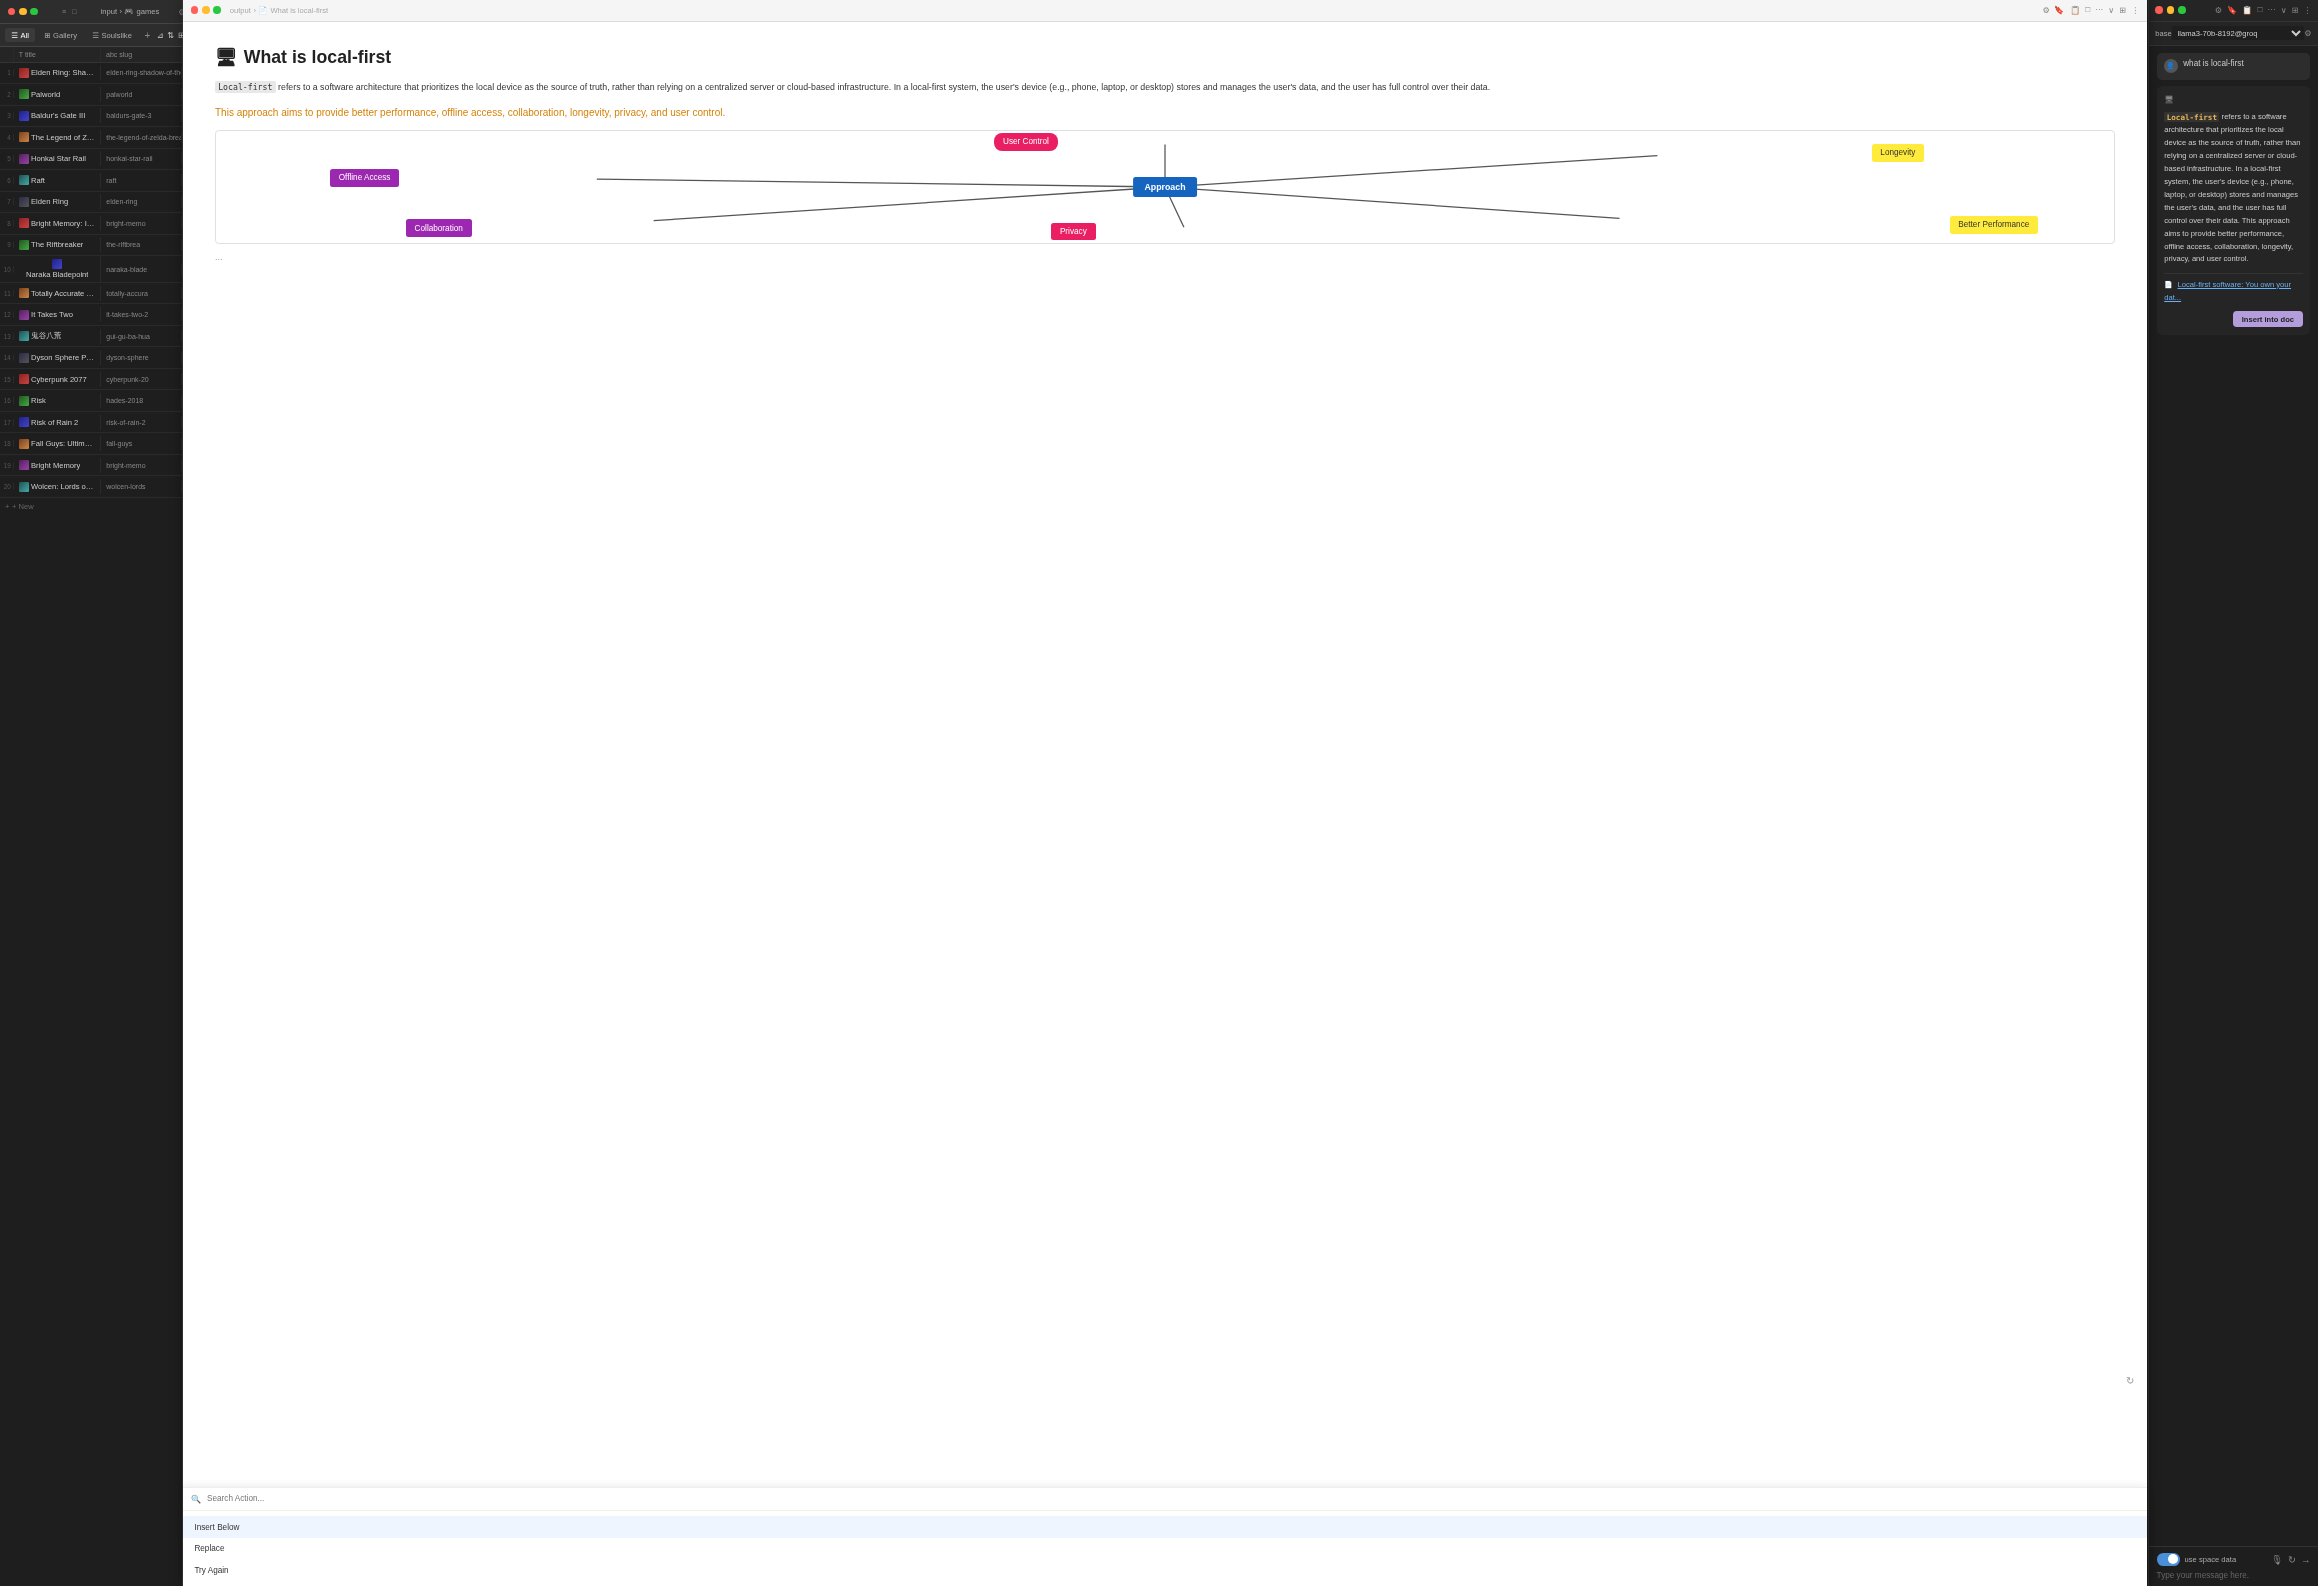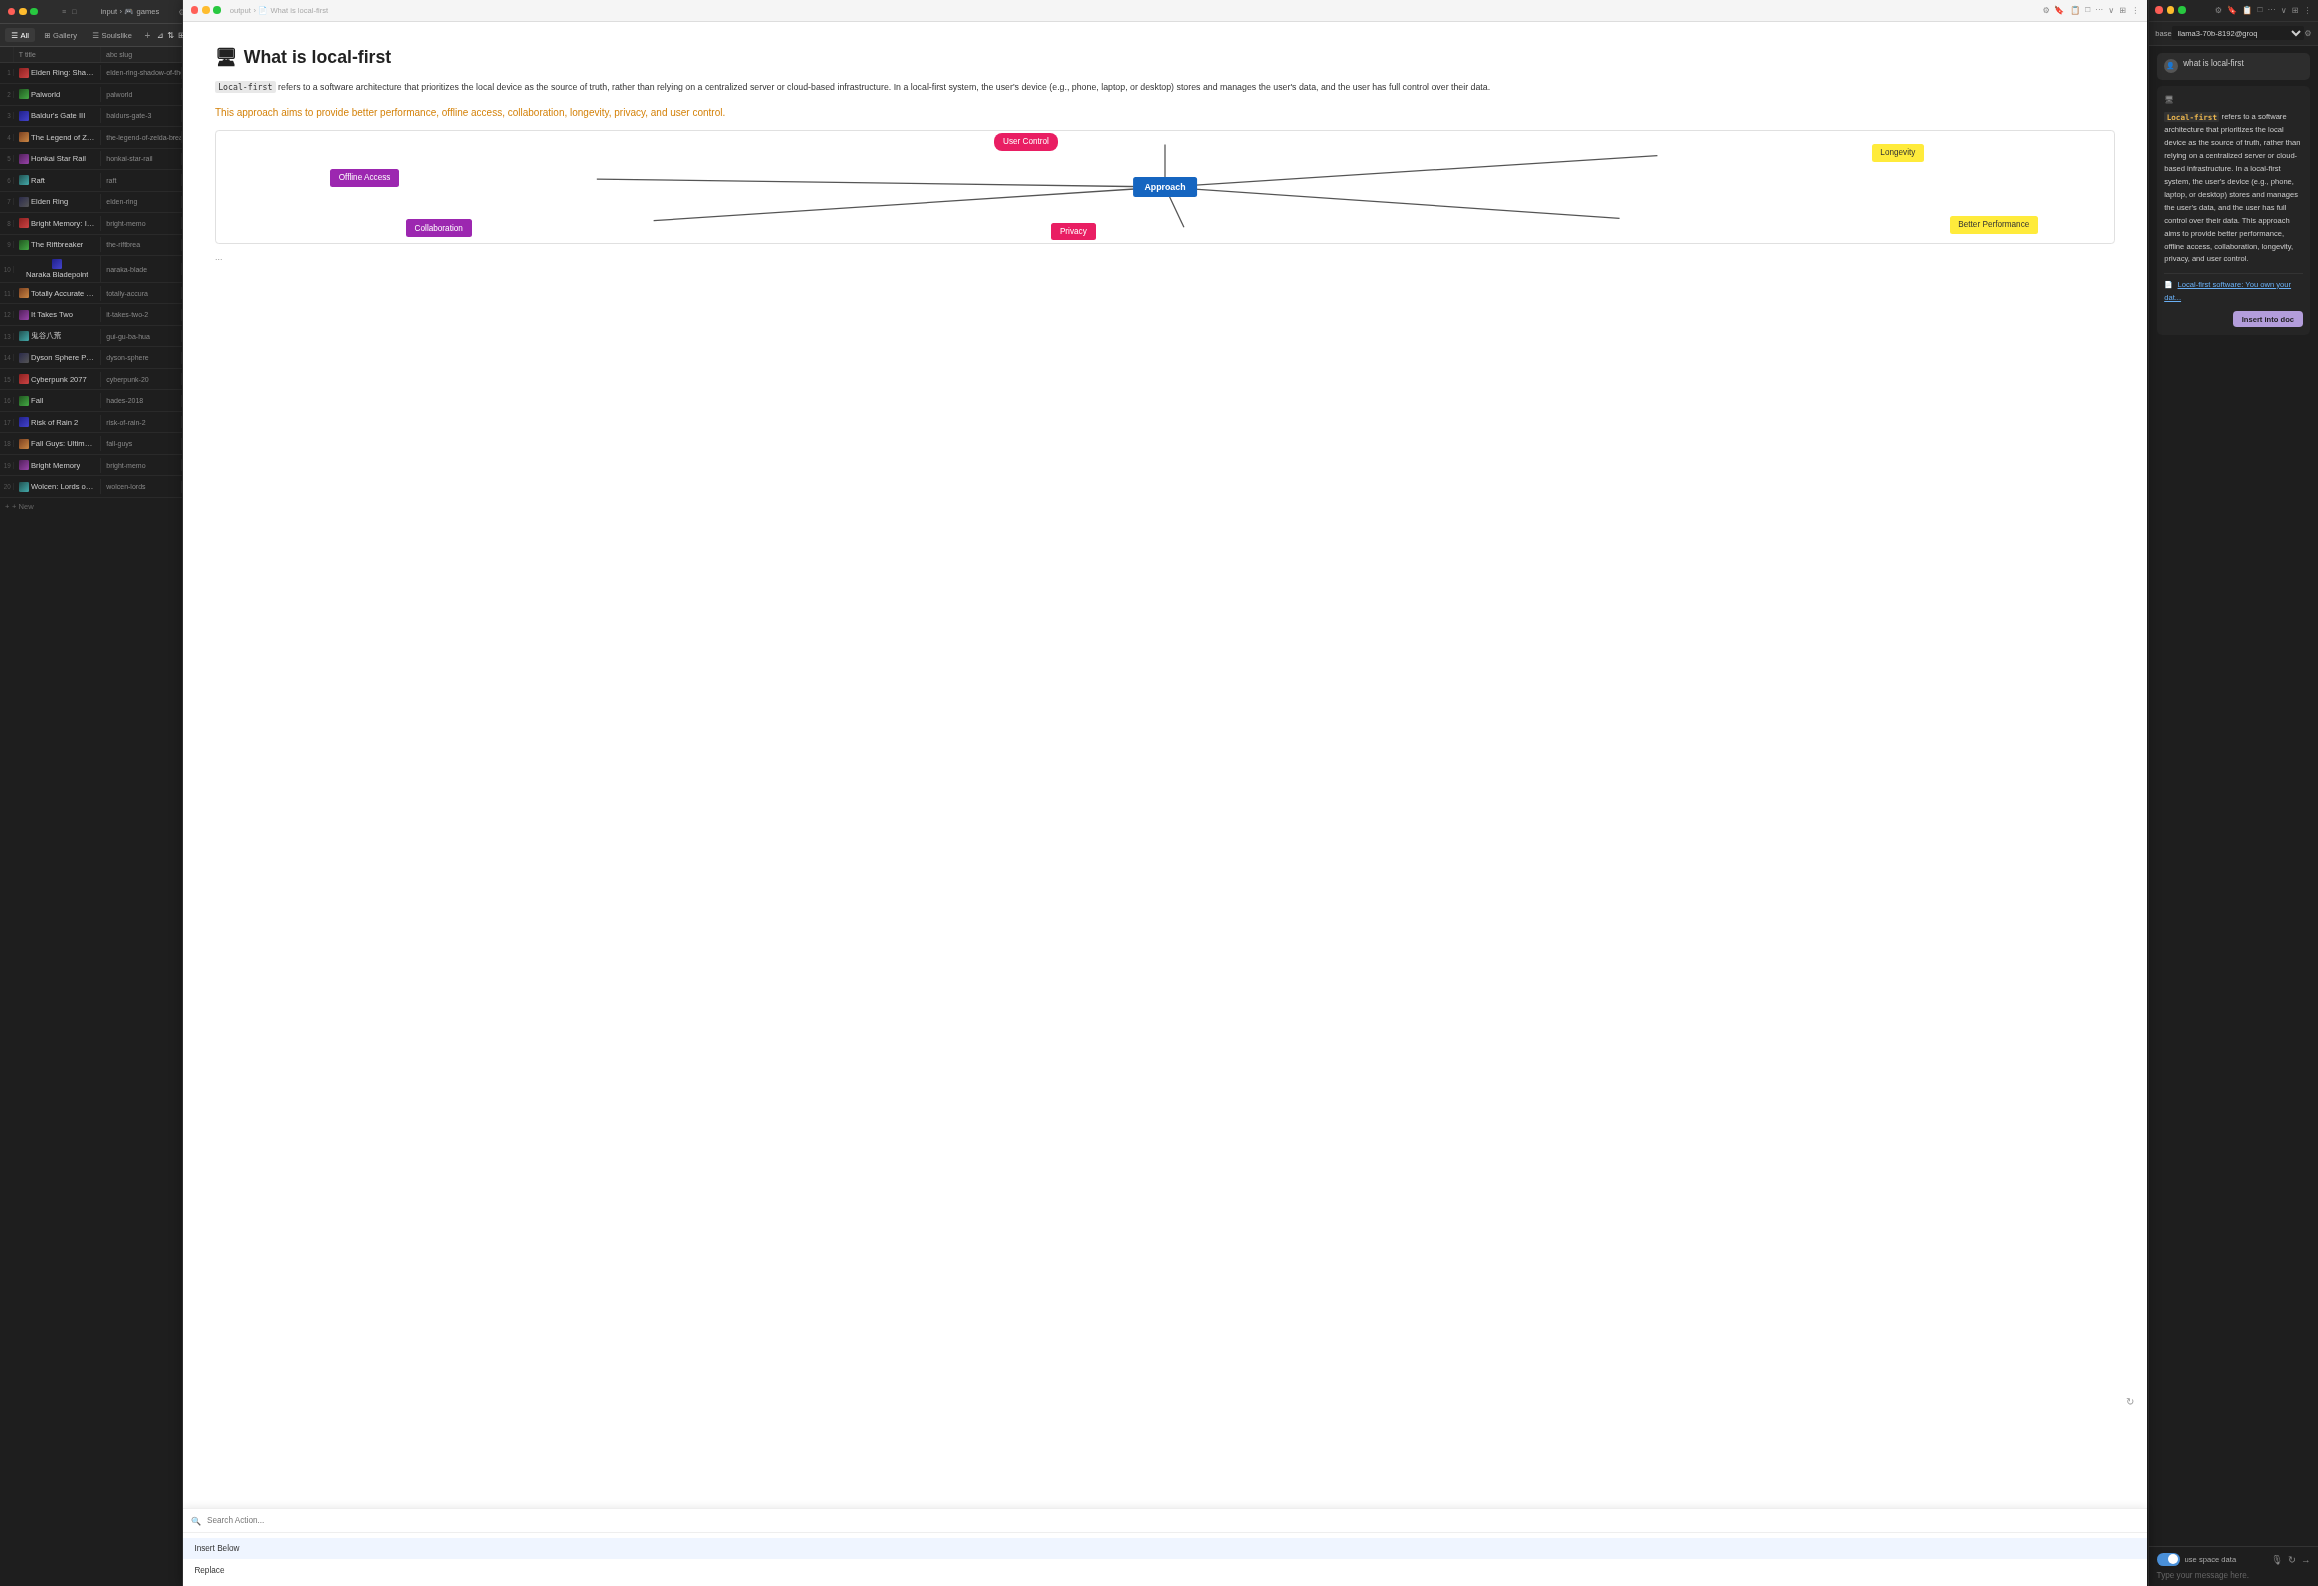--- a/index.html
+++ b/index.html
@@ -224,21 +224,21 @@
     <div class="db-cell col-title" style="overflow:hidden; text-overflow:ellipsis; white-space:nowrap; max-width:95px;">
       <div style="width:10px; height:10px; border-radius:1.3px; background:linear-gradient(135deg, #8B2020, #C44); flex-shrink:0;"></div>
       <span style="overflow:hidden; text-overflow:ellipsis; white-space:nowrap; font-size:7.6px;">Cyberpunk 2077</span>
     </div>
     <div class="db-cell col-slug" style="overflow:hidden; text-overflow:ellipsis; white-space:nowrap; max-width:88px; font-size:7px; color:#888;">cyberpunk-20</div>
   </div>
         <div class="db-row">
     <div class="row-num">16</div>
     <div class="db-cell col-title" style="overflow:hidden; text-overflow:ellipsis; white-space:nowrap; max-width:95px;">
       <div style="width:10px; height:10px; border-radius:1.3px; background:linear-gradient(135deg, #205520, #4A4); flex-shrink:0;"></div>
-      <span style="overflow:hidden; text-overflow:ellipsis; white-space:nowrap; font-size:7.6px;">Fall</span>
+      <span style="overflow:hidden; text-overflow:ellipsis; white-space:nowrap; font-size:7.6px;">Risk</span>
     </div>
     <div class="db-cell col-slug" style="overflow:hidden; text-overflow:ellipsis; white-space:nowrap; max-width:88px; font-size:7px; color:#888;">hades-2018</div>
   </div>
         <div class="db-row">
     <div class="row-num">17</div>
     <div class="db-cell col-title" style="overflow:hidden; text-overflow:ellipsis; white-space:nowrap; max-width:95px;">
       <div style="width:10px; height:10px; border-radius:1.3px; background:linear-gradient(135deg, #20208B, #44C); flex-shrink:0;"></div>
       <span style="overflow:hidden; text-overflow:ellipsis; white-space:nowrap; font-size:7.6px;">Risk of Rain 2</span>
     </div>
     <div class="db-cell col-slug" style="overflow:hidden; text-overflow:ellipsis; white-space:nowrap; max-width:88px; font-size:7px; color:#888;">risk-of-rain-2</div>
@@ -344,20 +344,21 @@
   </div>
 
   <div style="background:white; border-top:0.6px solid #eee; box-shadow:0 -2.5px 7.6px rgba(0,0,0,0.08); flex-shrink:0;">
     <div style="display:flex; align-items:center; gap:5px; padding:6.3px 8.8px; border-bottom:0.6px solid #eee;">
       <span style="color:#999;">🔍</span>
       <input type="text" style="border: none; outline: none; font-size: 8.2px; color: rgb(51, 51, 51); flex: 1 1 0%; background: transparent;" placeholder="Search Action...">
     </div>
     <div style="padding:5px 0;">
       <div style="padding:6.3px 11.4px; font-size:8.2px; color:#333; cursor:pointer; background:#eff5ff;">Insert Below</div>
       <div style="padding:6.3px 11.4px; font-size:8.2px; color:#333; cursor:pointer;">Replace</div>
+      <div style="padding:6.3px 11.4px; font-size:8.2px; color:#333; cursor:pointer;">Try Again</div>
     </div>
   </div>
 </div>
 
 <div style="position: fixed; top: 0; right: 0; width: 170px; height: 100vh; background: #1e1e1e; border-left: 0.6px solid #333; display: flex; flex-direction: column; z-index: 1;">
 
   <div style="background: #252525; height: 21.5px; display: flex; align-items: center; padding: 0 6.3px; gap: 3.8px; border-bottom: 0.6px solid #333; flex-shrink: 0;">
     <div class="traffic-lights">
       <div class="traffic-light tl-red"></div>
       <div class="traffic-light tl-yellow"></div>

